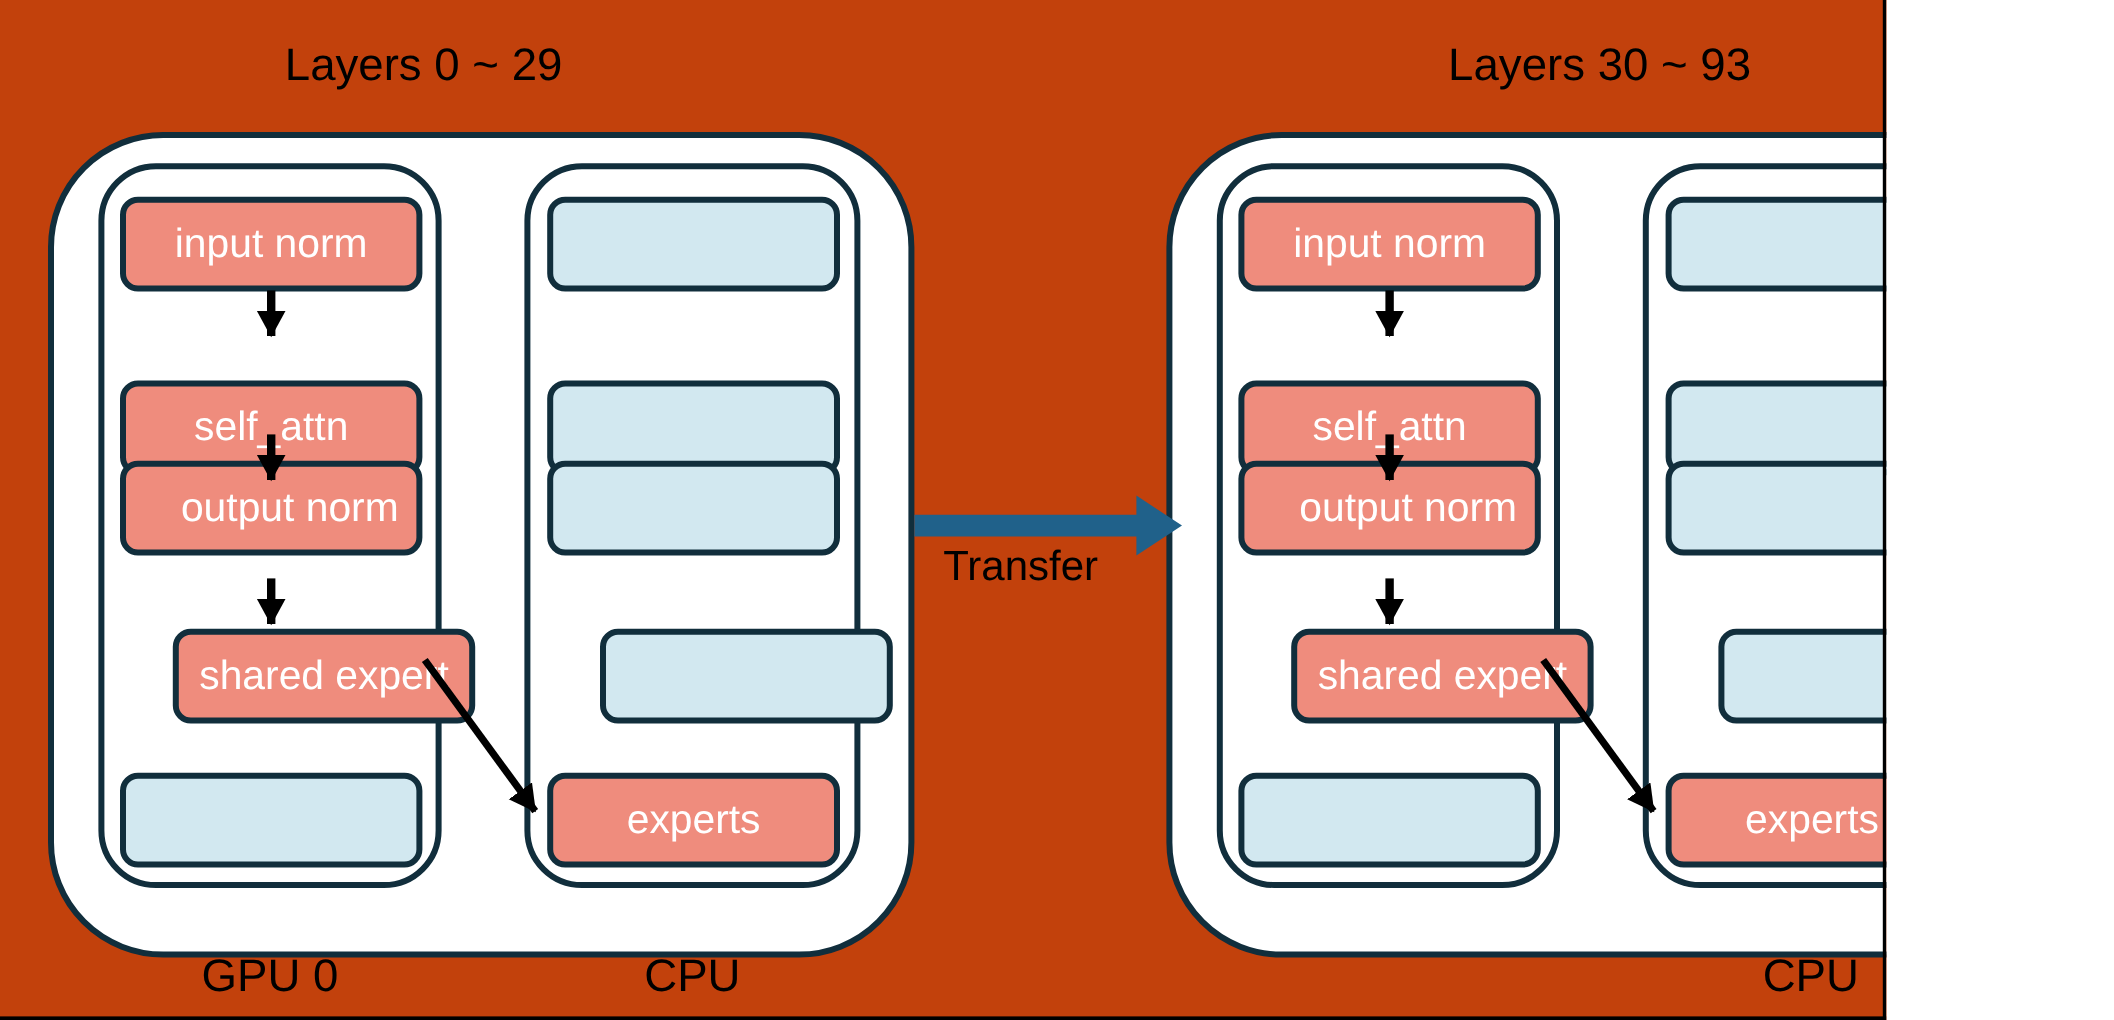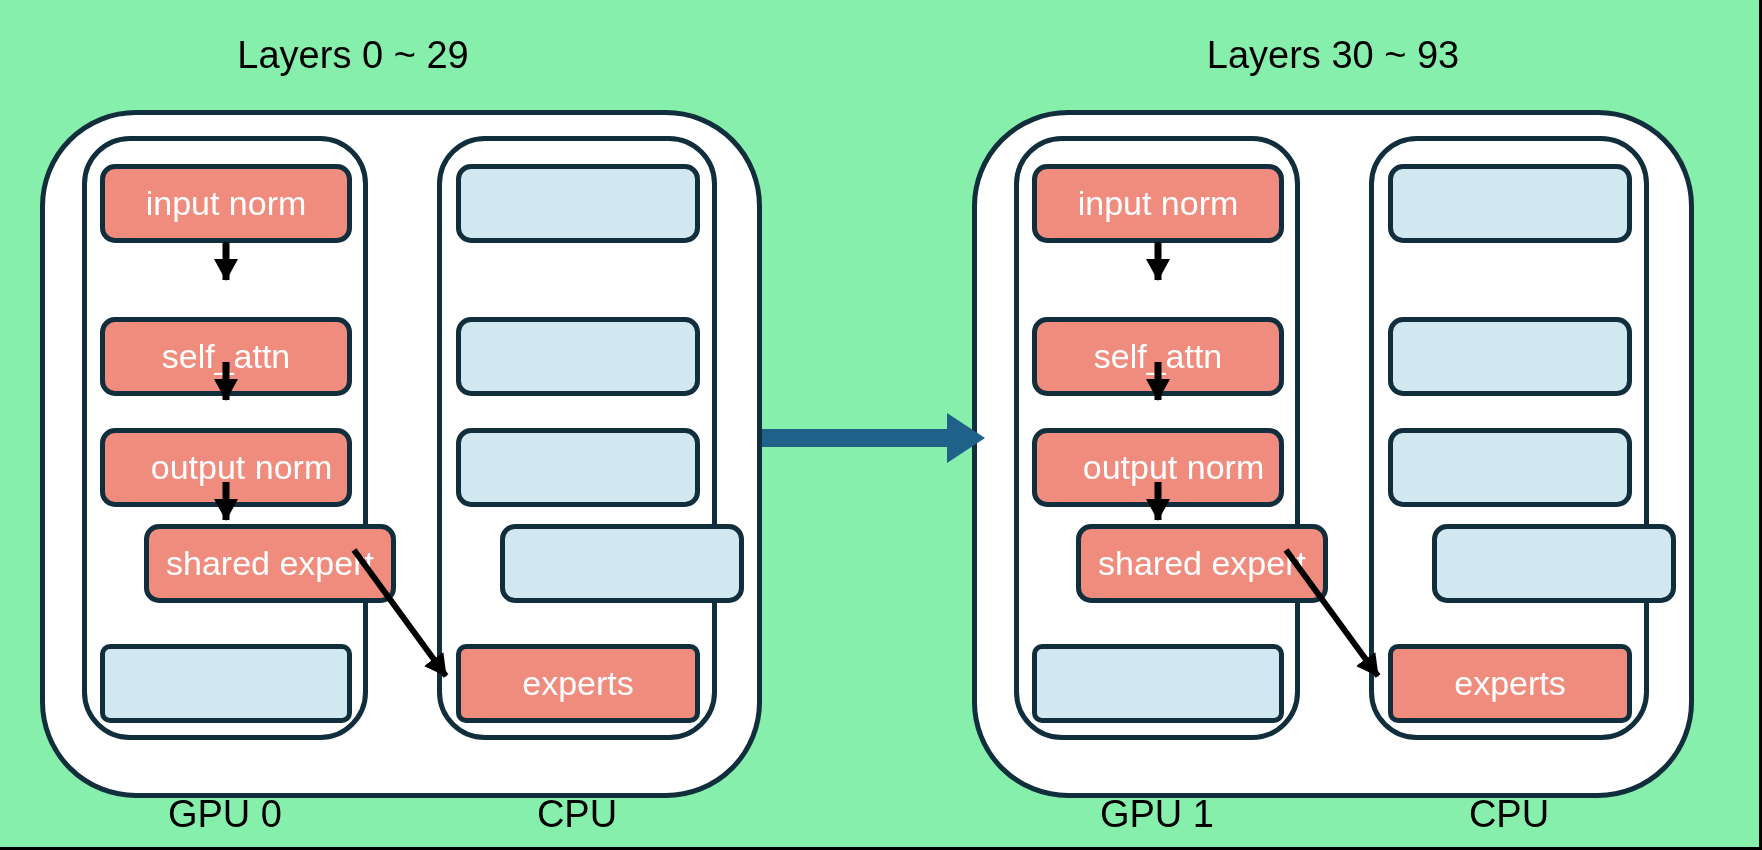--- a/index.html
+++ b/index.html
@@ -1,17 +1,17 @@
 <!DOCTYPE html>
 <html style="--outline: #112E3C; --salmon: #EF8C7D; --light-blue: #D2E8F0; --arrow-blue: #20618A; --flow-arrow-black: #000000; --text-dark: #000000; --text-light: #FFFFFF;"><head>
 <meta charset="utf-8">
 <style>
   html,body{margin:0;padding:0;background:#ffffff;}
   body{font-family:"Liberation Sans", sans-serif;}
-  #canvas{position:relative;width:1762px;height:850px;background:#86efac;overflow:hidden;}
+  #canvas{position:relative;width:1572px;height:850px;background:#c2410c;overflow:hidden;}
 
   
   .edge-right{position:absolute;right:0;top:0;width:3px;height:100%;background:#000;}
   .edge-bottom{position:absolute;left:0;bottom:0;width:100%;height:3px;background:#000;}
 
   .group{position:absolute;top:0;width:722px;height:810px;}
   .group-0{left:40px;}
   .group-1{left:972px;}
 
   .title{position:absolute;top:34px;left:0;width:722px;text-align:center;
@@ -26,21 +26,21 @@
   .col-gpu{left:42px;width:286px;}
   .col-cpu{left:397px;width:280px;}
 
   .box{position:absolute;height:79px;border:5px solid var(--outline);border-radius:15px;
        box-sizing:border-box;display:flex;align-items:center;justify-content:center;
        font-size:34px;color:var(--text-light);white-space:nowrap;}
   .box.salmon{background:var(--salmon);}
   .box.blue{background:var(--light-blue);}
   .gpu-box{left:60px;width:252px;}
   .cpu-box{left:416px;width:244px;}
-  .slot0{top:164px;}.slot1{top:284px;margin-top:33px;}.slot2{top:428px;padding-left:31px;}.slot3{top:524px;margin-left:44px;}.slot4{top:644px;border-radius:10px;}
+  .slot0{top:164px;}.slot1{top:284px;margin-top:33px;}.slot2{top:384px;padding-left:31px;}.slot3{top:524px;margin-left:44px;}.slot4{top:644px;}
 
   .col-label{position:absolute;top:750px;text-align:center;font-size:38px;color:#000;white-space:nowrap;margin-top:43px;}
   .gpu-label{left:42px;width:286px;}
   .cpu-label{left:397px;width:280px;}
 
   #arrow-layer{position:absolute;left:0;top:0;width:1762px;height:850px;pointer-events:none;}
 
   .transfer-label{position:absolute;left:786px;top:450px;width:220px;
                   font-size:35px;line-height:43px;color:#000;}
 </style>
@@ -82,21 +82,20 @@
     <div class="box salmon gpu-box slot2">output norm</div>
     <div class="box salmon gpu-box slot3">shared expert</div>
     <div class="box blue gpu-box slot4"></div>
 
     <div class="box blue cpu-box slot0"></div>
     <div class="box blue cpu-box slot1"></div>
     <div class="box blue cpu-box slot2"></div>
     <div class="box blue cpu-box slot3"></div>
     <div class="box salmon cpu-box slot4">experts</div>
 
-    <div class="col-label gpu-label">GPU 1</div>
     <div class="col-label cpu-label">CPU</div>
   </div>
 
   <svg id="arrow-layer" viewBox="0 0 1762 850" xmlns="http://www.w3.org/2000/svg">
     <defs>
       <marker id="ah" markerUnits="userSpaceOnUse" markerWidth="26" markerHeight="26" refX="21" refY="12" orient="auto">
         <path d="M0,0 L22,12 L0,24 Z" fill="#000"></path>
       </marker>
     </defs>
 
@@ -109,17 +108,18 @@
     <line x1="1158" y1="242" x2="1158" y2="280" stroke="#000" stroke-width="7" marker-end="url(#ah)"></line>
     <line x1="1158" y1="362" x2="1158" y2="400" stroke="#000" stroke-width="7" marker-end="url(#ah)"></line>
     <line x1="1158" y1="482" x2="1158" y2="520" stroke="#000" stroke-width="7" marker-end="url(#ah)"></line>
 
     <line x1="1286" y1="550" x2="1378" y2="676" stroke="#000" stroke-width="6" marker-end="url(#ah)"></line>
 
     <polygon points="762,429 947,429 947,413 985,438 947,463 947,447 762,447" fill="var(--arrow-blue)"></polygon>
   </svg>
 
   <div class="transfer-label">
+    <div>Transfer</div>
   </div>
 
   <div class="edge-right"></div>
   <div class="edge-bottom"></div>
 </div>
 
 </body></html>

